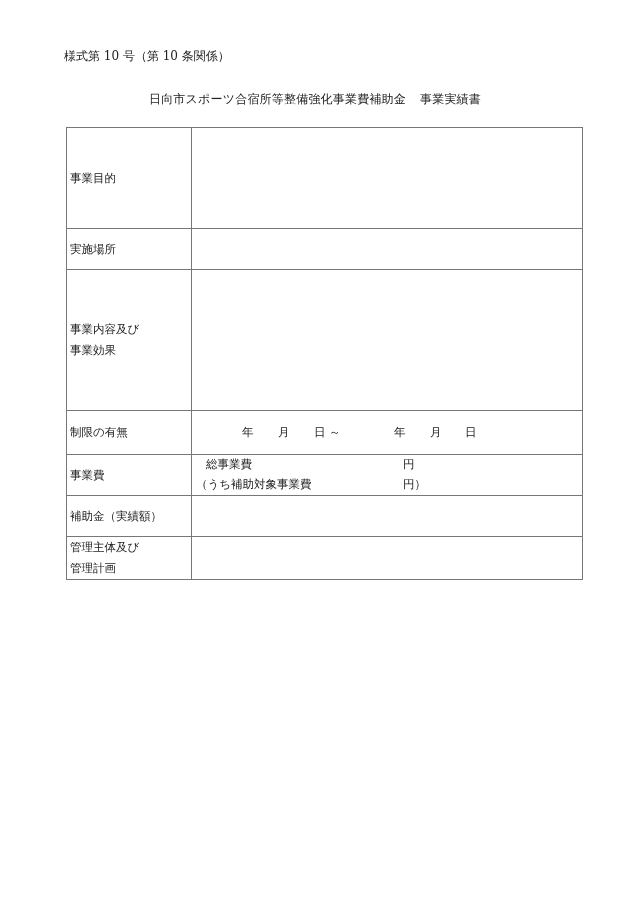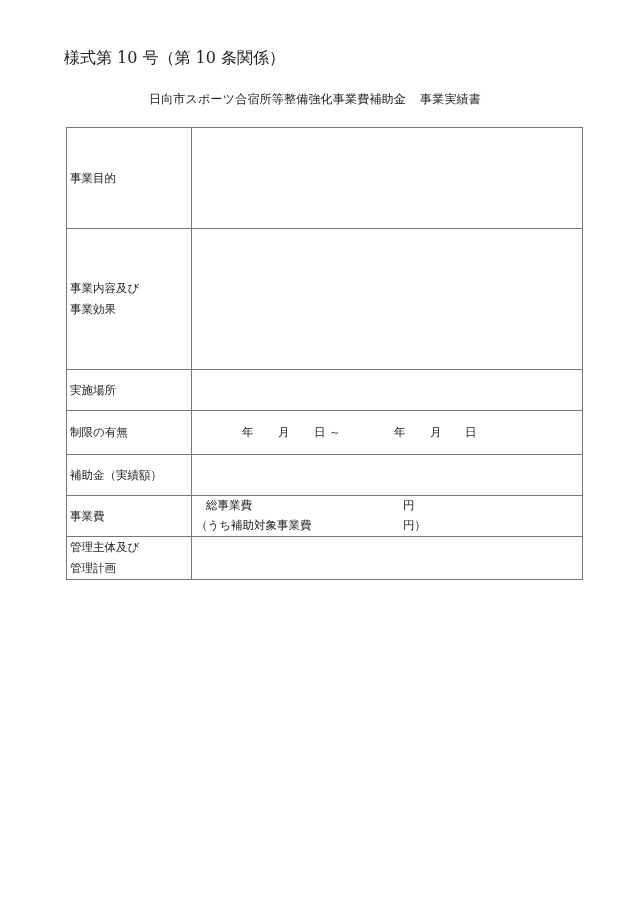--- a/index.html
+++ b/index.html
@@ -1,17 +1,17 @@
 <!DOCTYPE html>
 <html><head>
 <meta charset="utf-8">
 <style>
   html, body { margin:0; padding:0; }
   body { width:630px; height:903px; background:#ffffff; position:relative; font-family:"DejaVu Serif", "Liberation Serif", serif; color:#222; overflow:hidden; }
-  .form-no { position:absolute; left:64px; top:48px; font-size:16px; }
+  .form-no { position:absolute; left:64px; top:48px; font-size:12px; }
   .doc-title { position:absolute; left:0; width:630px; top:91px; text-align:center; font-size:12px; letter-spacing:0.2px; }
   .doc-title span.gap { display:inline-block; width:14px; }
   table.form { position:absolute; left:66px; top:127px; width:517px; border-collapse:collapse; font-size:11.5px; }
   table.form td { border:1.3px solid #777; padding:0; vertical-align:middle;margin-left:20px; }
   td.label { width:121px; padding-left:3px !important; line-height:21px; }
   td.value { position:relative; }
   .period { position:relative; height:100%; }
   .period span { position:absolute; top:-8px; }
   .cost-line { position:relative; height:20px; }
   .cost-line span { position:absolute; top:2px; }
@@ -24,63 +24,63 @@
 <div class="doc-title">
   <span>日向市スポーツ合宿所等整備強化事業費補助金</span><span class="gap"></span><span>事業実績書</span>
 </div>
 
 <table class="form">
   <tbody>
       <tr style="height:101px">
     <td class="label"><span>事業目的</span></td>
     <td class="value"></td>
   </tr>
+  <tr style="height:41px">
+    <td class="label"><span>実施場所</span></td>
+    <td class="value"></td>
+  </tr>
   <tr style="height:141px">
     <td class="label">
       <div>事業内容及び</div>
       <div>事業効果</div>
     </td>
-    <td class="value"></td>
-  </tr>
-  <tr style="height:41px">
-    <td class="label"><span>実施場所</span></td>
     <td class="value"></td>
   </tr>
   <tr style="height:44px">
     <td class="label"><span>制限の有無</span></td>
     <td class="value">
       <div class="period">
         <span style="left:50px">年</span>
         <span style="left:86px">月</span>
         <span style="left:122px">日</span>
         <span style="left:137px">～</span>
         <span style="left:202px">年</span>
         <span style="left:238px">月</span>
         <span style="left:273px">日</span>
       </div>
     </td>
   </tr>
   <tr style="height:41px">
-    <td class="label"><span>補助金（実績額）</span></td>
-    <td class="value"></td>
-  </tr>
-  <tr style="height:41px">
     <td class="label"><span>事業費</span></td>
     <td class="value">
       <div class="cost-line">
         <span style="left:14px">総事業費</span>
         <span style="left:211px">円</span>
       </div>
       <div class="cost-line">
         <span style="left:4px">（うち補助対象事業費</span>
         <span style="left:211px">円）</span>
       </div>
     </td>
   </tr>
   <tr style="height:41px">
+    <td class="label"><span>補助金（実績額）</span></td>
+    <td class="value"></td>
+  </tr>
+  <tr style="height:41px">
     <td class="label">
       <div>管理主体及び</div>
       <div>管理計画</div>
     </td>
     <td class="value"></td>
   </tr>
 </tbody>
   </table>
 
 </body></html>

